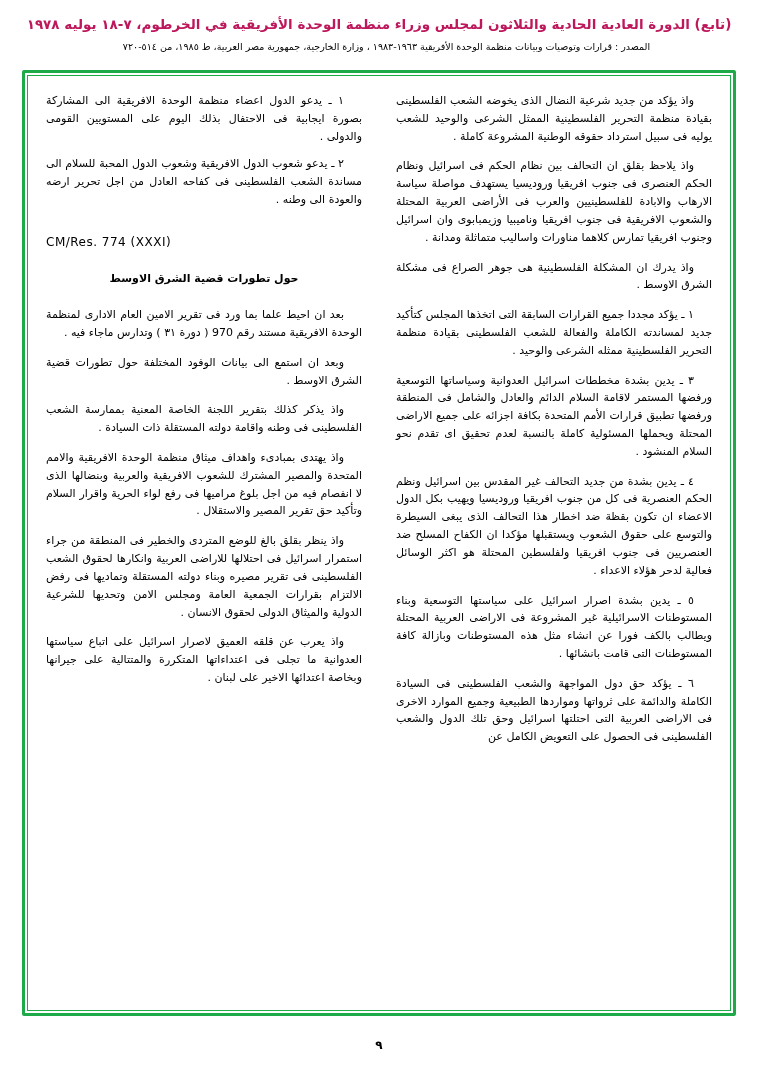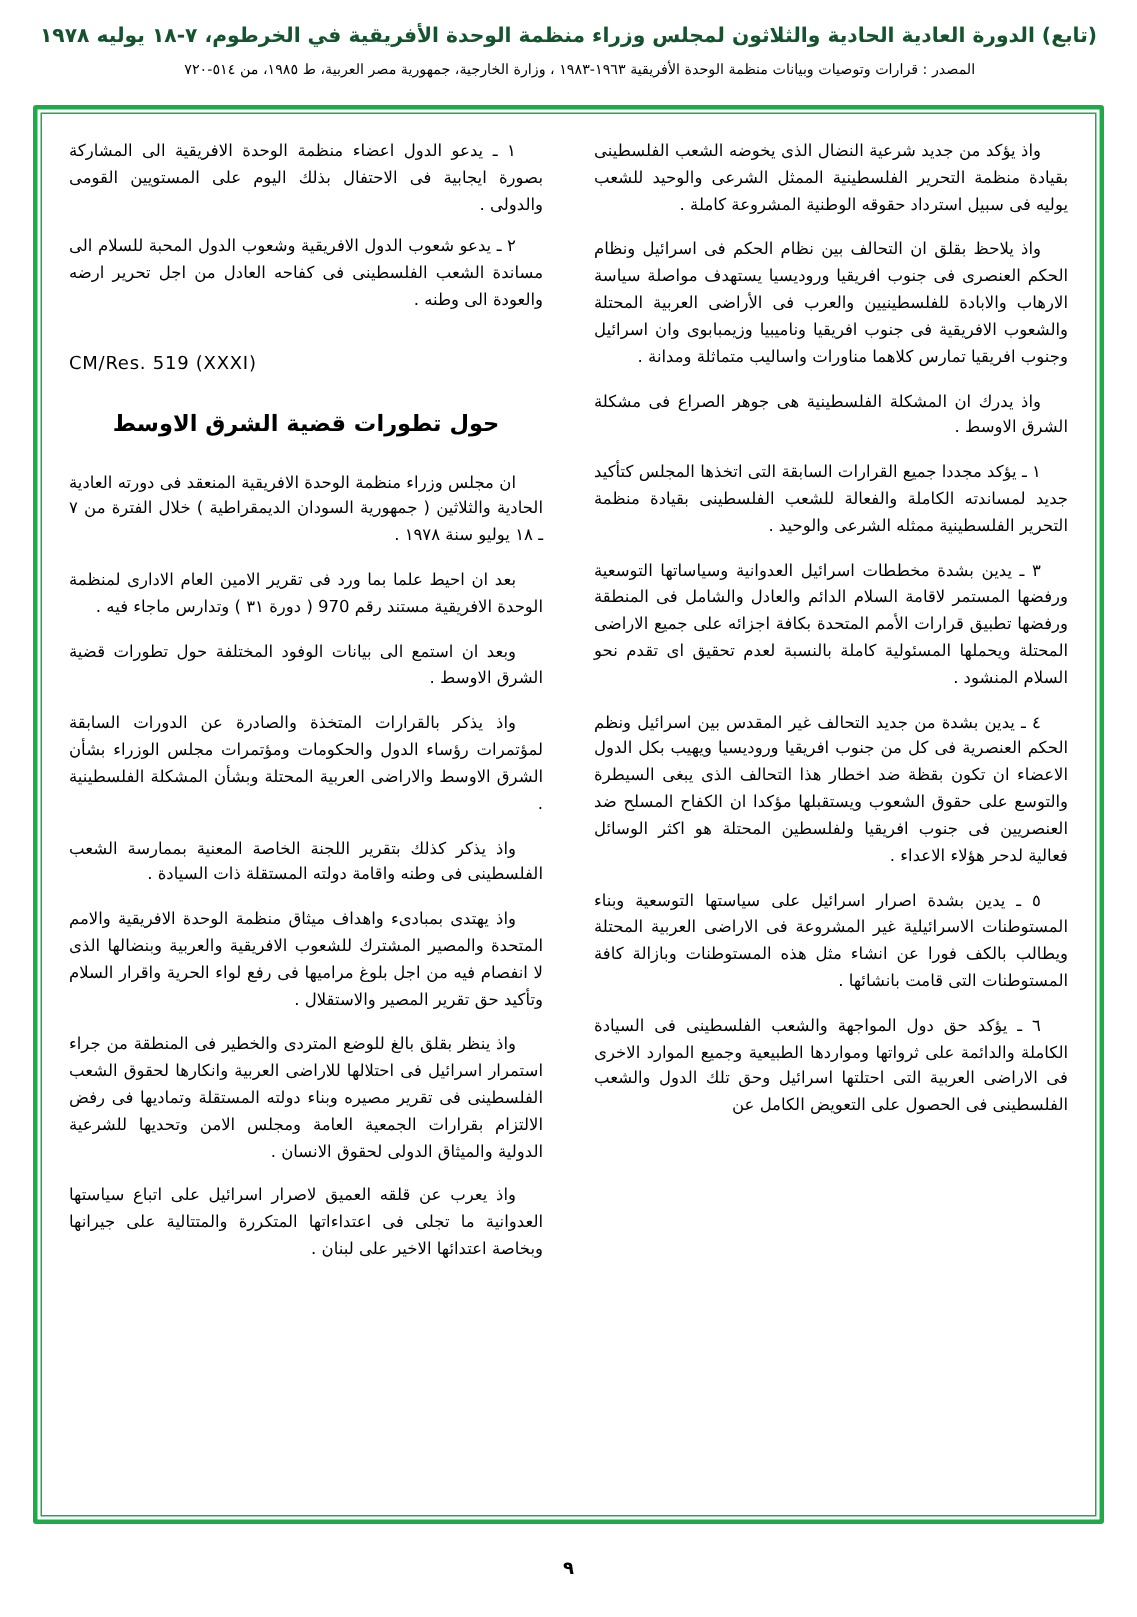--- a/index.html
+++ b/index.html
@@ -23,21 +23,21 @@
     position: absolute;
     top: 14px;
     right: 0;
     left: 0;
     text-align: center;
     direction: rtl;
   }
   .header .title {
     font-size: 13.5px;
     font-weight: bold;
-    color: #14532d;
+    color: #be185d;
     line-height: 1.5;
     letter-spacing: 0px;
   }
   .header .source {
     margin-top: 6px;
     font-size: 9.5px;
     color: #000;
     line-height: 1.5;
     padding-left: 15px;
   }
@@ -97,21 +97,21 @@
   }
   .qarar {
     text-align: center;
     font-size: 14px;
     font-weight: bold;
     letter-spacing: 4px;
     margin: 6px 0 10px 0;
   }
   .qarar-sub {
     text-align: center;
-    font-size: 15px;
+    font-size: 11px;
     font-weight: bold;
     margin: 0 0 18px 0;
   }
   
   .page-number {
     position: absolute;
     bottom: 26px;
     left: 0;
     right: 0;
     text-align: center;
@@ -144,28 +144,26 @@
       <p class="indent">٣ ـ يدين بشدة مخططات اسرائيل العدوانية وسياساتها التوسعية ورفضها المستمر لاقامة السلام الدائم والعادل والشامل فى المنطقة ورفضها تطبيق قرارات الأمم المتحدة بكافة اجزائه على جميع الاراضى المحتلة ويحملها المسئولية كاملة بالنسبة لعدم تحقيق اى تقدم نحو السلام المنشود .</p>
       <p class="indent">٤ ـ يدين بشدة من جديد التحالف غير المقدس بين اسرائيل ونظم الحكم العنصرية فى كل من جنوب افريقيا وروديسيا ويهيب بكل الدول الاعضاء ان تكون بقظة ضد اخطار هذا التحالف الذى يبغى السيطرة والتوسع على حقوق الشعوب ويستقبلها مؤكدا ان الكفاح المسلح ضد العنصريين فى جنوب افريقيا ولفلسطين المحتلة هو اكثر الوسائل فعالية لدحر هؤلاء الاعداء .</p>
       <p class="indent">٥ ـ يدين بشدة اصرار اسرائيل على سياستها التوسعية وبناء المستوطنات الاسرائيلية غير المشروعة فى الاراضى العربية المحتلة ويطالب بالكف فورا عن انشاء مثل هذه المستوطنات وبازالة كافة المستوطنات التى قامت بانشائها .</p>
       <p class="indent">٦ ـ يؤكد حق دول المواجهة والشعب الفلسطينى فى السيادة الكاملة والدائمة على ثرواتها ومواردها الطبيعية وجميع الموارد الاخرى فى الاراضى العربية التى احتلتها اسرائيل وحق تلك الدول والشعب الفلسطينى فى الحصول على التعويض الكامل عن</p>
     </div>
 
     <div class="col">
       <p class="indent tight">١ ـ يدعو الدول اعضاء منظمة الوحدة الافريقية الى المشاركة بصورة ايجابية فى الاحتفال بذلك اليوم على المستويين القومى والدولى .</p>
       <p class="indent tight">٢ ـ يدعو شعوب الدول الافريقية وشعوب الدول المحبة للسلام الى مساندة الشعب الفلسطينى فى كفاحه العادل من اجل تحرير ارضه والعودة الى وطنه .</p>
 
-      <div class="res-id">CM/Res. 519 (XXXI)</div>
+      <div class="res-id">CM/Res. 774 (XXXI)</div>
 
       <div class="qarar-sub">حول تطورات قضية الشرق الاوسط</div>
 
-      <p class="indent">ان مجلس وزراء منظمة الوحدة الافريقية المنعقد فى دورته العادية الحادية والثلاثين ( جمهورية السودان الديمقراطية ) خلال الفترة من ٧ ـ ١٨ يوليو سنة ١٩٧٨ .</p>
       <p class="indent">بعد ان احيط علما بما ورد فى تقرير الامين العام الادارى لمنظمة الوحدة الافريقية مستند رقم 970 ( دورة ٣١ ) وتدارس ماجاء فيه .</p>
       <p class="indent">وبعد ان استمع الى بيانات الوفود المختلفة حول تطورات قضية الشرق الاوسط .</p>
-      <p class="indent">واذ يذكر بالقرارات المتخذة والصادرة عن الدورات السابقة لمؤتمرات رؤساء الدول والحكومات ومؤتمرات مجلس الوزراء بشأن الشرق الاوسط والاراضى العربية المحتلة وبشأن المشكلة الفلسطينية .</p>
       <p class="indent">واذ يذكر كذلك بتقرير اللجنة الخاصة المعنية بممارسة الشعب الفلسطينى فى وطنه واقامة دولته المستقلة ذات السيادة .</p>
       <p class="indent">واذ يهتدى بمبادىء واهداف ميثاق منظمة الوحدة الافريقية والامم المتحدة والمصير المشترك للشعوب الافريقية والعربية وبنضالها الذى لا انفصام فيه من اجل بلوغ مراميها فى رفع لواء الحرية واقرار السلام وتأكيد حق تقرير المصير والاستقلال .</p>
       <p class="indent">واذ ينظر بقلق بالغ للوضع المتردى والخطير فى المنطقة من جراء استمرار اسرائيل فى احتلالها للاراضى العربية وانكارها لحقوق الشعب الفلسطينى فى تقرير مصيره وبناء دولته المستقلة وتماديها فى رفض الالتزام بقرارات الجمعية العامة ومجلس الامن وتحديها للشرعية الدولية والميثاق الدولى لحقوق الانسان .</p>
       <p class="indent">واذ يعرب عن قلقه العميق لاصرار اسرائيل على اتباع سياستها العدوانية ما تجلى فى اعتداءاتها المتكررة والمتتالية على جيرانها وبخاصة اعتدائها الاخير على لبنان .</p>
     </div>
 
   </div>
 
   <div class="page-number">٩</div>
 

